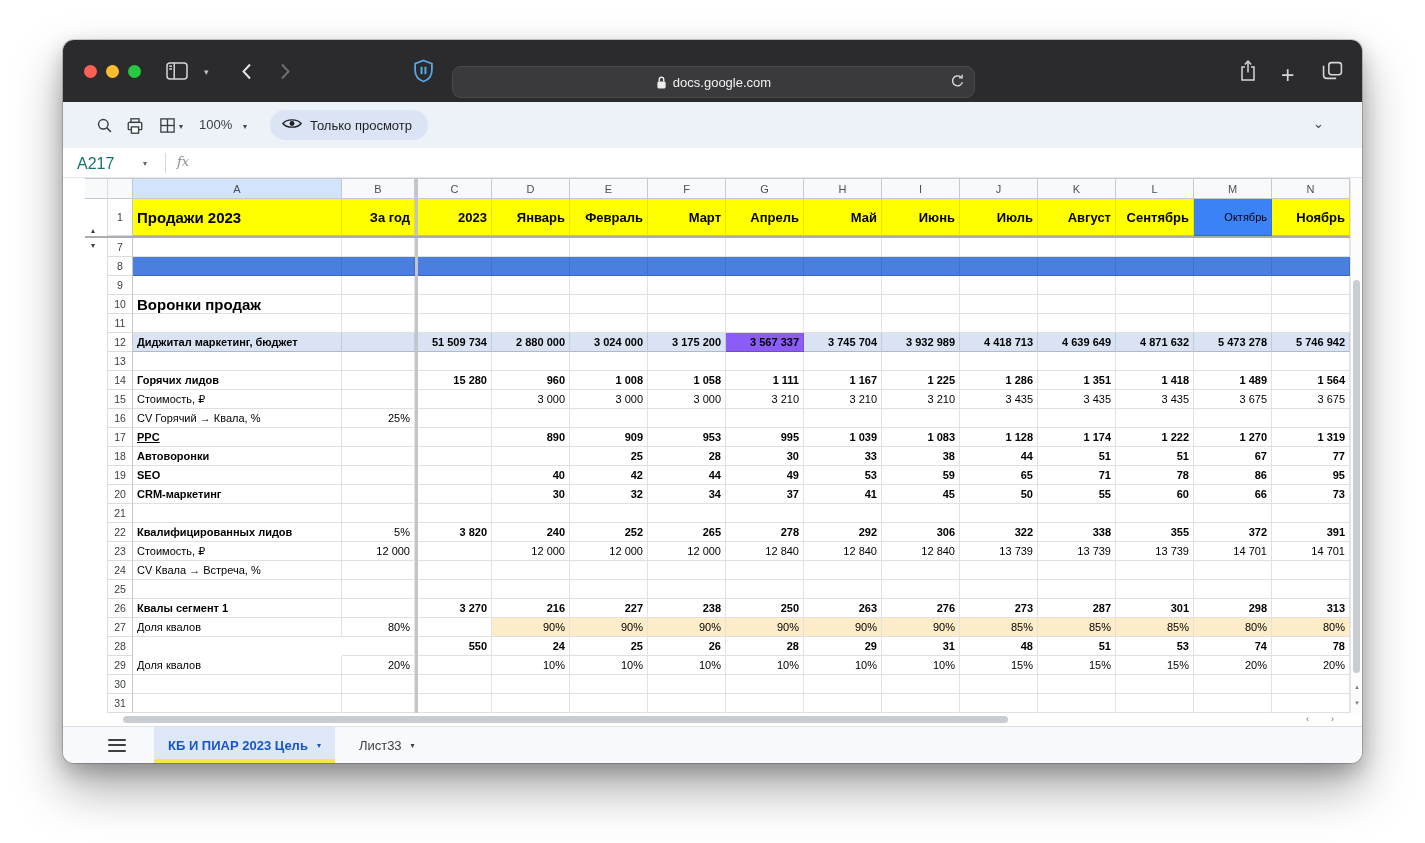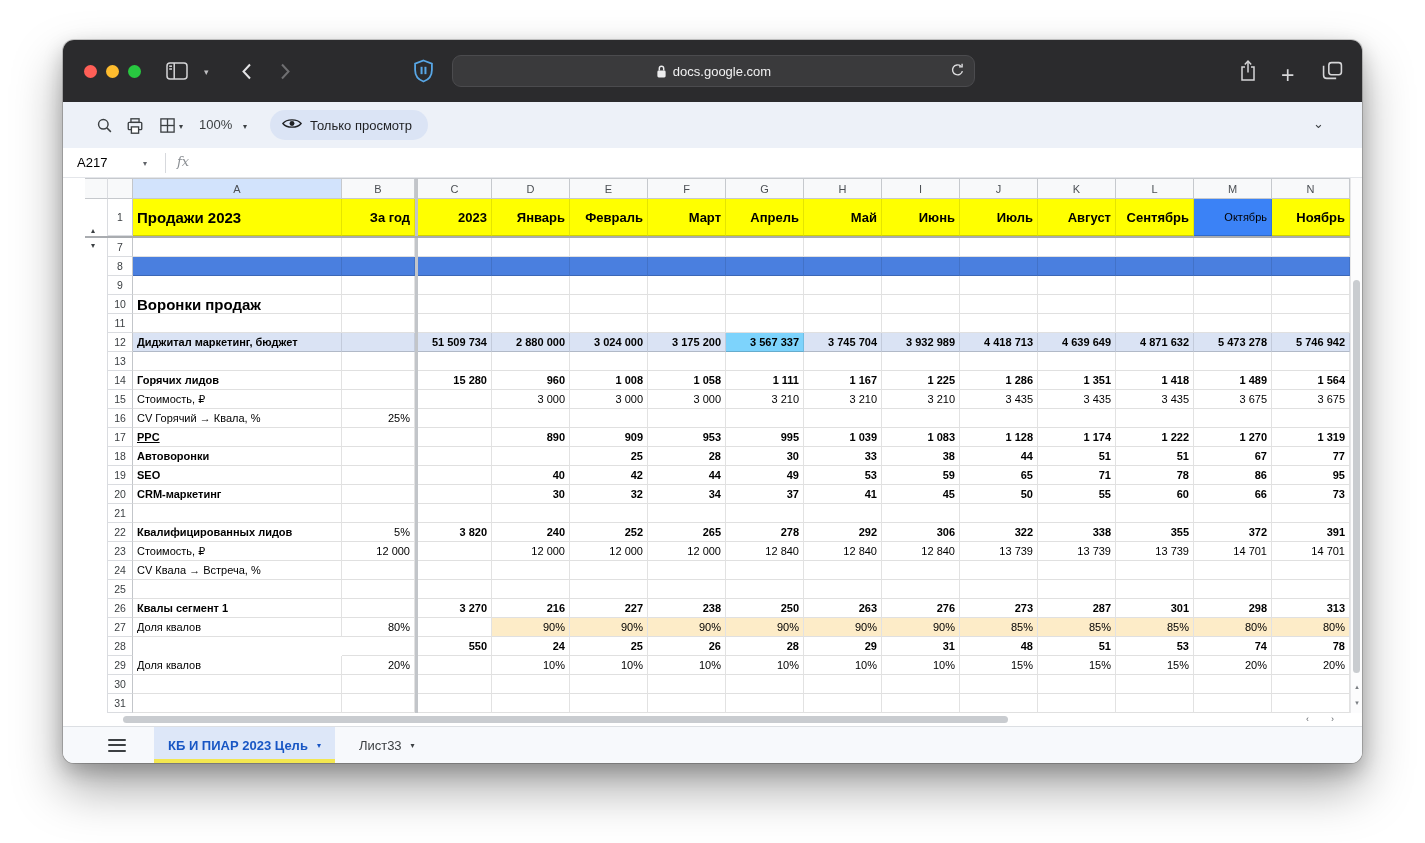--- a/index.html
+++ b/index.html
@@ -20,21 +20,21 @@
   .l-red { left:21px; background:#ff5f57; }
   .l-yellow { left:43px; background:#febc2e; }
   .l-green { left:65px; background:#28c840; }
   .tb-ic { position:absolute; color:#d6d6d8; display:flex; align-items:center; justify-content:center; }
   .tb-sidebar { left:103px; top:22px; }
   .tb-chev { left:141px; top:27px; font-size:9px; color:#bfbfc2; }
   .tb-back { left:178px; top:23px; }
   .tb-fwd { left:217px; top:23px; }
   .tb-shield { left:350px; top:19px; }
   .urlbar {
-    position:absolute; left:389px; top:15px; width:523px; height:32px;
+    position:absolute; left:389px; top:26px; width:523px; height:32px;
     background:#3a3a3c; border:1px solid #4b4b4e; border-radius:9px;
     display:flex; align-items:center; justify-content:center; color:#f1f1f2; font-size:13px;
   }
   .urlbar .lock { margin-right:6px; display:flex; }
   .urlbar .reload { position:absolute; right:9px; top:6px; }
   .tb-share { left:1176px; top:19px; }
   .tb-plus { left:1218px; top:22px; font-size:23px; font-weight:300; color:#d6d6d8; }
   .tb-tabs { left:1259px; top:21px; }
   
   .sheetbar { position:relative; height:46px; background:#edf1f8; flex:none; }
@@ -46,21 +46,21 @@
   .sb-zoom { position:absolute; left:136px; top:15px; font-size:13px; color:#3c4043; }
   .sb-zoomchev { position:absolute; left:180px; top:20px; font-size:8px; color:#3c4043; }
   .viewpill {
     position:absolute; left:207px; top:8px; height:30px; padding:0 16px 0 12px;
     background:#dbe4f5; border-radius:16px; display:flex; align-items:center; gap:8px;
     font-size:13px; color:#1f2023;
   }
   .sb-more { position:absolute; left:1250px; top:14px; font-size:13px; color:#3f4347; }
   
   .formulabar { position:relative; height:30px; background:#fff; border-bottom:1px solid #e4e6ea; flex:none; }
-  .namebox { position:absolute; left:14px; top:7px; font-size:13px; color:#000000; }
+  .namebox { position:absolute; left:14px; top:7px; font-size:16px; color:#0f766e; }
   .namechev { position:absolute; left:80px; top:11px; font-size:8px; color:#5f6368; }
   .fb-div { position:absolute; left:102px; top:5px; width:1px; height:20px; background:#d7d9dd; }
   .fx { position:absolute; left:114px; top:6px; font-family:"DejaVu Serif","Liberation Serif",serif; font-style:italic; font-size:13px; color:#8a8e93; }
   
   .gridwrap { position:relative; height:548px; flex:none; background:#fff; overflow:hidden; }
   #grid { padding-left:22px; }
   .row { display:flex; align-items:stretch; }
   .gmargin { width:22px; flex:none; position:relative; background:#fff; }
   .mk { position:absolute; left:6px; font-size:8px; color:#3c4043; line-height:8px; }
   .mk.down { top:4px; }
@@ -364,21 +364,21 @@
         <div class="row fillrow" style="height:19px">
           <div class="gmargin"></div>
           <div class="rnum">12</div>
           <div class="cell left" style="width:209px;background:#dae3f4;font-weight:bold;">Диджитал маркетинг, бюджет</div>
           <div class="cell" style="width:73px;background:#dae3f4;"></div>
           <div class="fdiv"></div>
           <div class="cell" style="width:74px;background:#dae3f4;font-weight:bold;">51 509 734</div>
           <div class="cell" style="width:78px;background:#dae3f4;font-weight:bold;">2 880 000</div>
           <div class="cell" style="width:78px;background:#dae3f4;font-weight:bold;">3 024 000</div>
           <div class="cell" style="width:78px;background:#dae3f4;font-weight:bold;">3 175 200</div>
-          <div class="cell" style="width:78px;background:#7dd3fc;font-weight:bold;">3 567 337</div>
+          <div class="cell" style="width:78px;background:#8b5cf6;font-weight:bold;">3 567 337</div>
           <div class="cell" style="width:78px;background:#dae3f4;font-weight:bold;">3 745 704</div>
           <div class="cell" style="width:78px;background:#dae3f4;font-weight:bold;">3 932 989</div>
           <div class="cell" style="width:78px;background:#dae3f4;font-weight:bold;">4 418 713</div>
           <div class="cell" style="width:78px;background:#dae3f4;font-weight:bold;">4 639 649</div>
           <div class="cell" style="width:78px;background:#dae3f4;font-weight:bold;">4 871 632</div>
           <div class="cell" style="width:78px;background:#dae3f4;font-weight:bold;">5 473 278</div>
           <div class="cell" style="width:78px;background:#dae3f4;font-weight:bold;">5 746 942</div>
         </div>
         <div class="row" style="height:19px">
           <div class="gmargin"></div>

